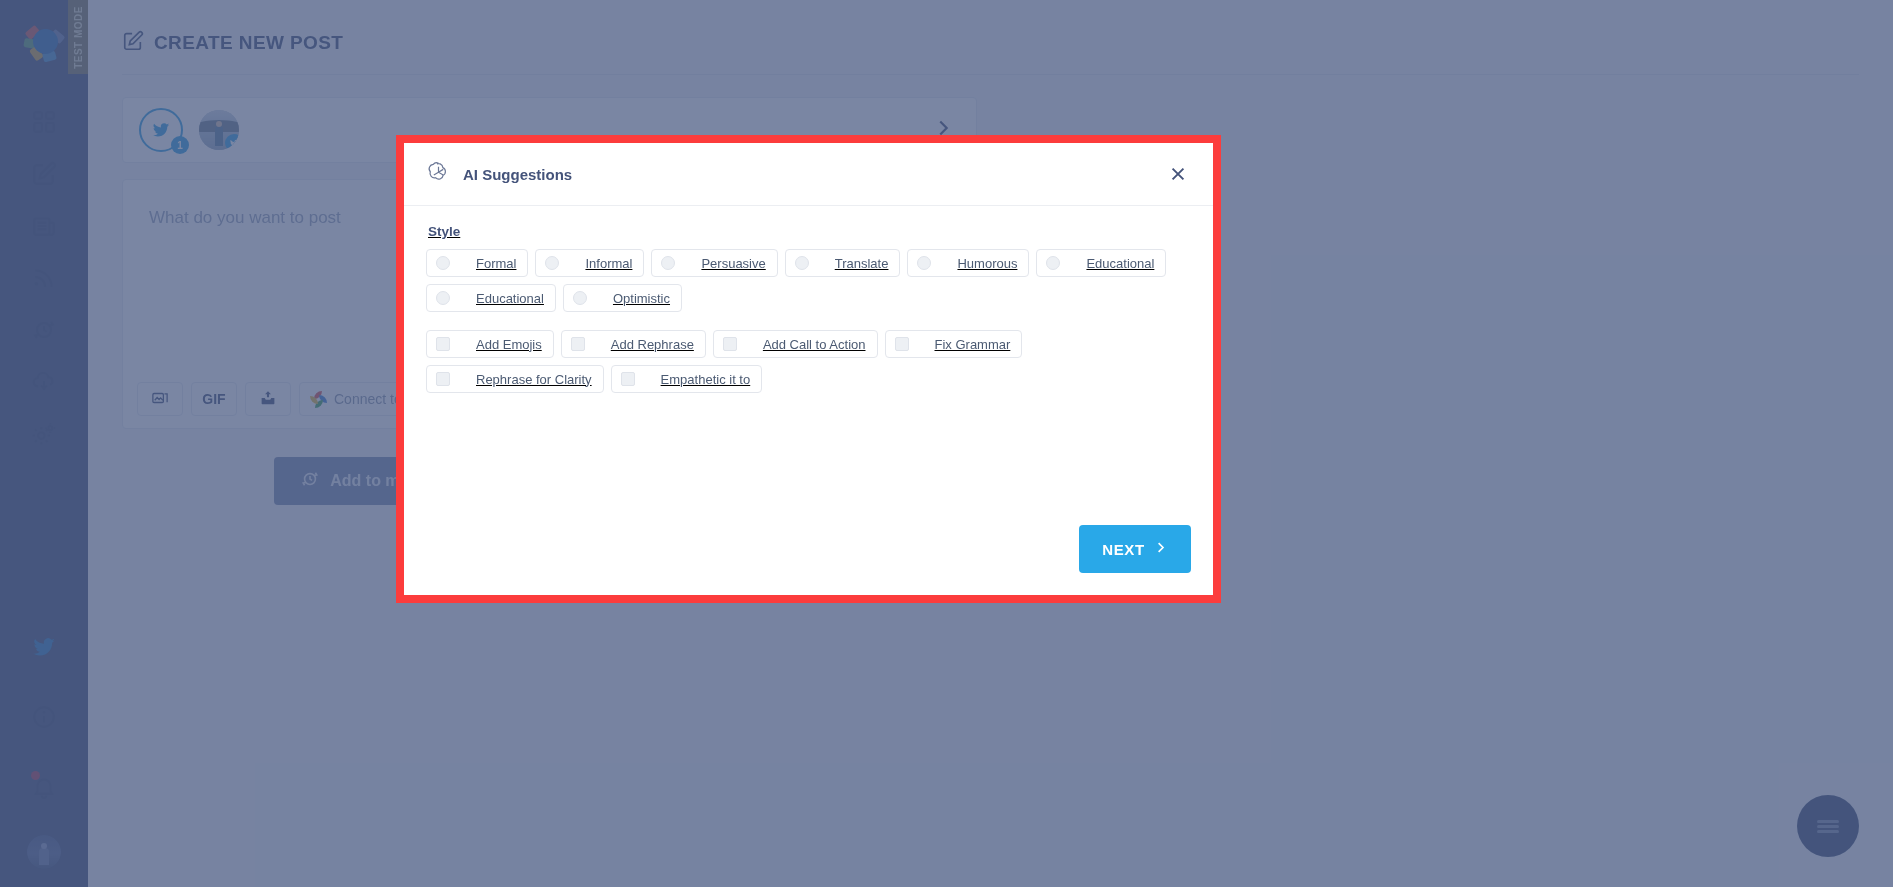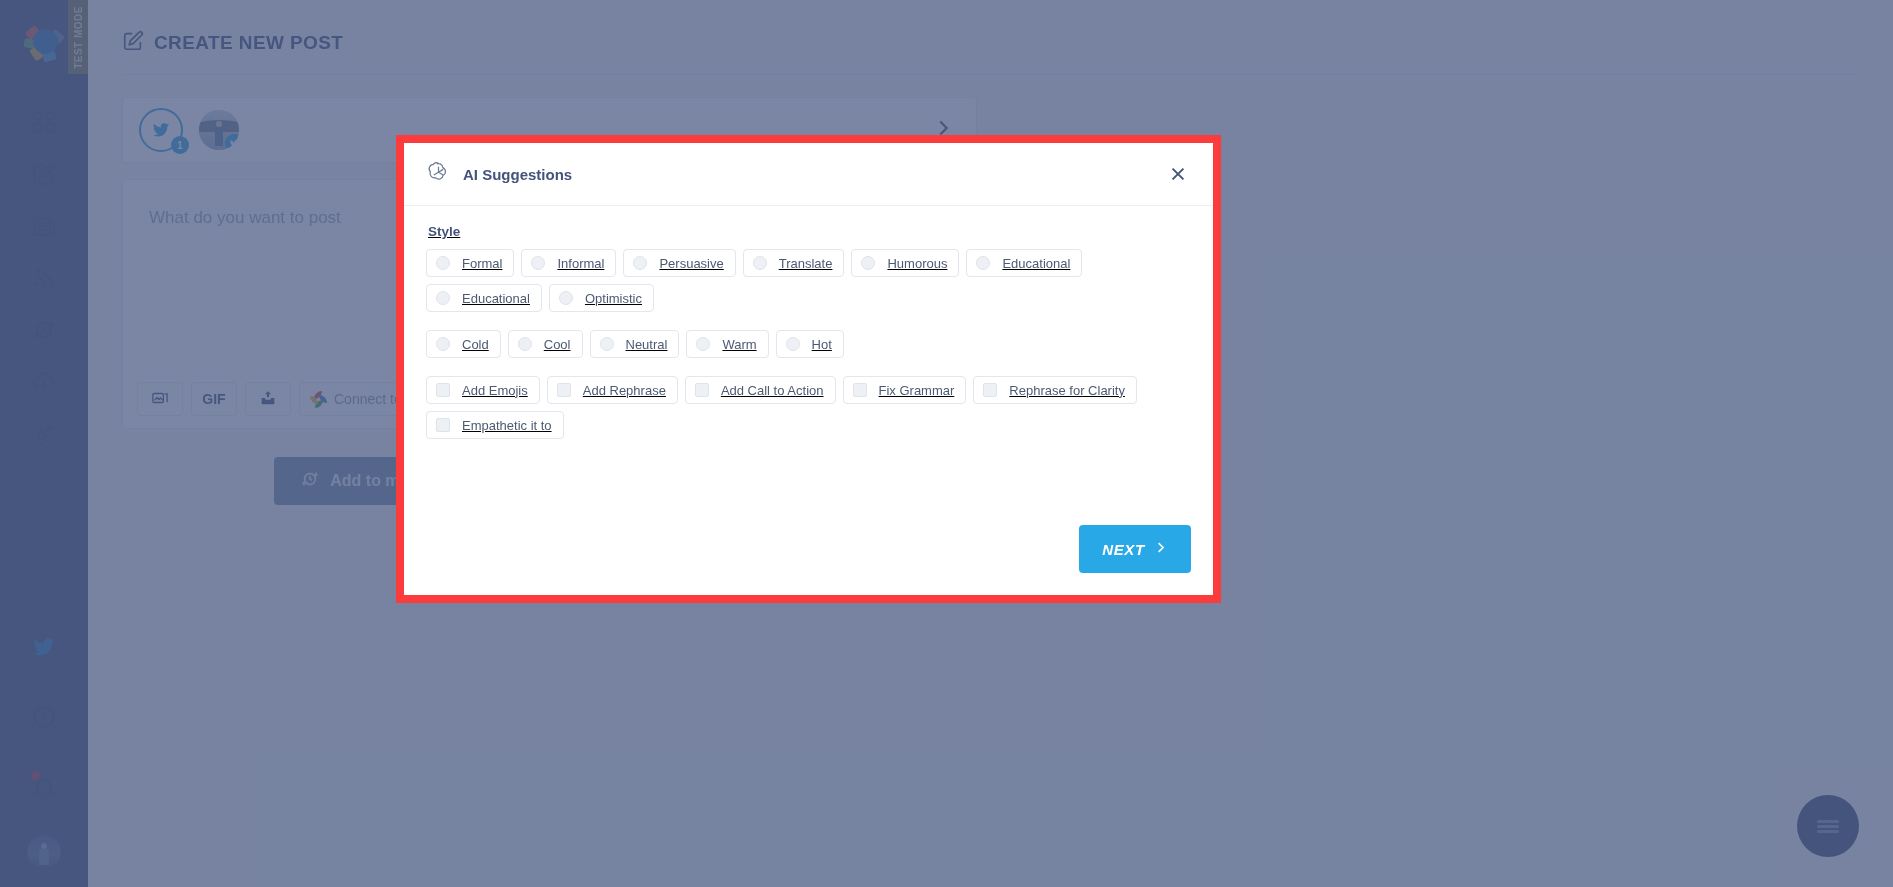--- a/index.html
+++ b/index.html
@@ -368,21 +368,21 @@
   }
   .chip-row {
     display: flex;
     flex-wrap: wrap;
     gap: 7px;
     margin-bottom: 18px;
   }
   .chip {
     display: inline-flex;
     align-items: center;
-    gap: 12px;
+    gap: 26px;
     height: 28px;
     padding: 0 11px 0 9px;
     border: 1px solid #e3e6ec;
     border-radius: 4px;
     background: #fff;
     font-size: 13px;
     color: #4b5a72;
     cursor: pointer;
     box-sizing: border-box;
     white-space: nowrap;
@@ -414,21 +414,20 @@
     height: 48px;
     min-width: 112px;
     font-size: 15px;
     font-weight: bold;
     letter-spacing: .6px;
     display: flex;
     align-items: center;
     justify-content: center;
     gap: 8px;
     cursor: pointer;
-    font-style: italic;
   }
 </style>
 </head>
 <body>
 
 <div id="app">
 
   <div class="rail">
     <div class="rail-logo">
       <div class="petal" style="left:2px;top:6px;background:#c75b5b;transform:rotate(-40deg)"></div>
@@ -691,42 +690,20 @@
       <div class="chip">
           <span class="radio-dot"></span>
           <span>Educational</span>
         </div>
       <div class="chip">
           <span class="radio-dot"></span>
           <span>Optimistic</span>
         </div>
     </div>
 
-    <div class="chip-row">
-      <div class="chip">
-          <span class="radio-dot"></span>
-          <span>Cold</span>
-        </div>
-      <div class="chip">
-          <span class="radio-dot"></span>
-          <span>Cool</span>
-        </div>
-      <div class="chip">
-          <span class="radio-dot"></span>
-          <span>Neutral</span>
-        </div>
-      <div class="chip">
-          <span class="radio-dot"></span>
-          <span>Warm</span>
-        </div>
-      <div class="chip">
-          <span class="radio-dot"></span>
-          <span>Hot</span>
-        </div>
-    </div>
 
     <div class="chip-row">
       <div class="chip">
           <span class="check-box"></span>
           <span>Add Emojis</span>
         </div>
       <div class="chip">
           <span class="check-box"></span>
           <span>Add Rephrase</span>
         </div>

